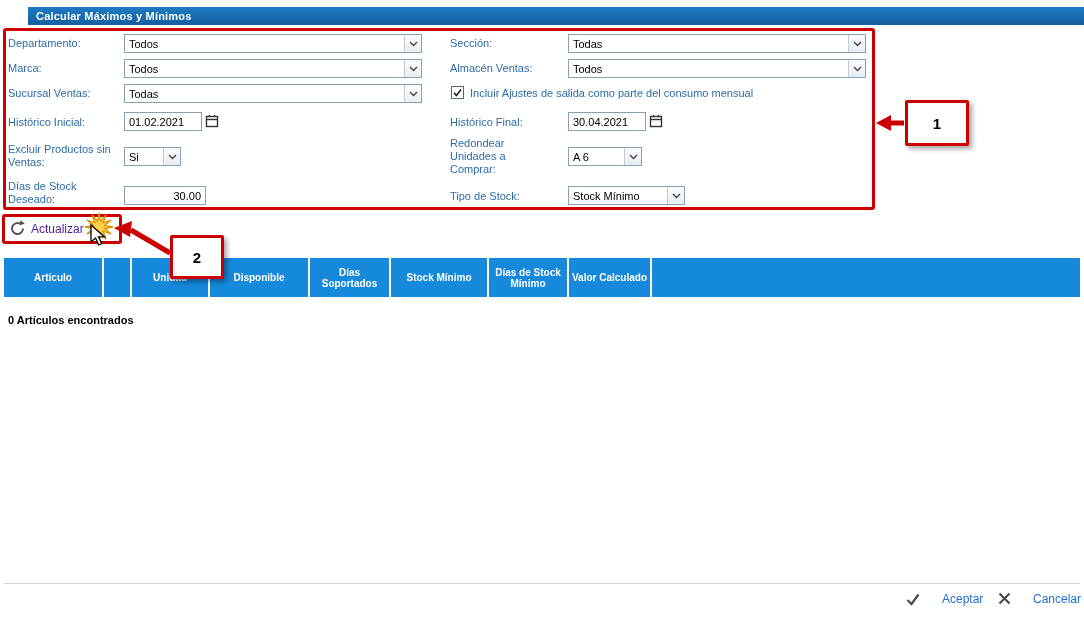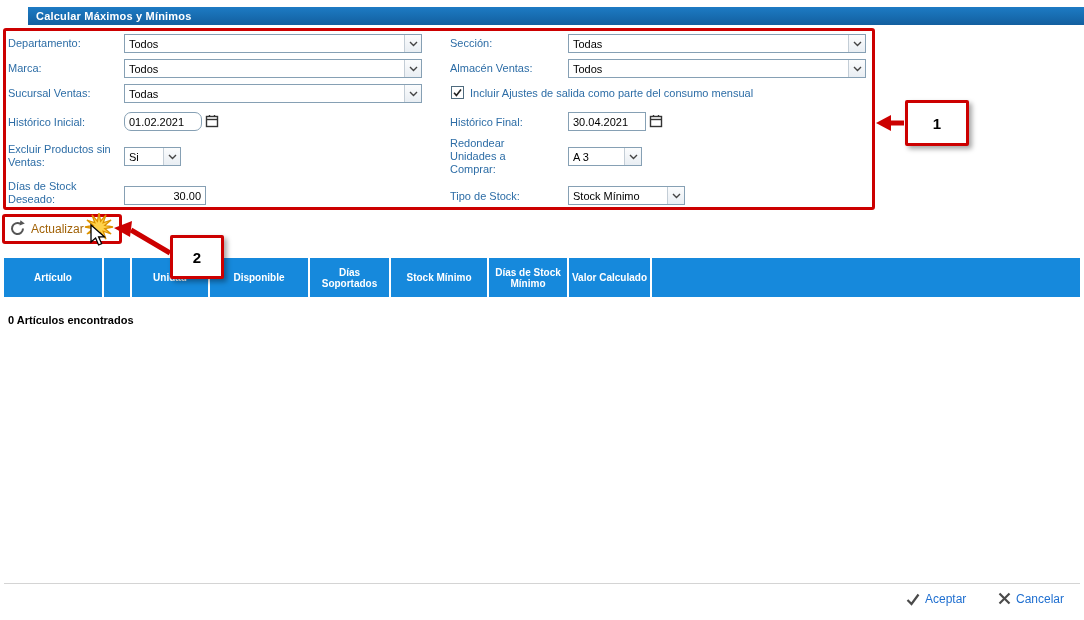--- a/index.html
+++ b/index.html
@@ -41,38 +41,38 @@
   .right { text-align:right; }
 
   
   .checkbox {
     width:13px; height:13px; border:1px solid #4f6b7e; background:#fff;
     display:flex; align-items:center; justify-content:center;
   }
 
   
   .actualizar { display:flex; align-items:center; gap:5px; cursor:pointer; }
-  .link { color:#a16207; }
+  .link { color:#4c1d95; }
 
   
   .thead {
     display:flex; background:#1689dc; color:#fff; font-weight:bold;
     font-size:10px; line-height:11px; text-align:center;
   }
   .th {
     display:flex; align-items:center; justify-content:center;
     border-right:2px solid #ffffff; padding:16px 2px; flex:0 0 auto;
   }
   .th:last-child { border-right:none; flex:1 1 auto; }
 
   .empty-text { font-weight:bold; }
 
   
   .footer-divider { height:1px; background:#d4d4d4; }
-  .footer-btn { display:flex; align-items:center; gap:4px; cursor:pointer; color:#1f6fd0; }
+  .footer-btn { display:flex; align-items:center; gap:21px; cursor:pointer; color:#1f6fd0; }
 
   
   .red-rect { border:3px solid #cc0000; border-radius:3px; }
   .step-box {
     border:3px solid #cc0000; background:#fff; border-radius:2px;
     display:flex; align-items:center; justify-content:center;
     font-weight:bold; font-size:15px; color:#000;
     box-shadow:3px 3px 5px rgba(0,0,0,.35);
   }
   svg { display:block; }
@@ -132,21 +132,21 @@
     </span>
 </div>
 <span class="abs checkbox" style="left:451px;top:86px">
   <svg width="11" height="11" viewBox="0 0 11 11">
       <polyline points="2,5.8 4.4,8.4 9,2.4" fill="none" stroke="#222" stroke-width="1.6"></polyline>
     </svg>
 </span>
 <span class="abs lbl" style="left:470px;top:87px">Incluir Ajustes de salida como parte del consumo mensual</span>
 
 <span class="abs lbl" style="left:8px;top:116px">Histórico Inicial:</span>
-<input class="abs txt" style="left: 124px; top: 112px; width: 78px; border-radius: 7px;" value="01.02.2021">
+<input class="abs txt" style="left: 124px; top: 112px; width: 78px;" value="01.02.2021">
 <span class="abs" style="left:205px;top:114px">
   <svg width="14" height="14" viewBox="0 0 14 14">
       <rect x="1.5" y="2.5" width="11" height="10" fill="#fff" stroke="#333" stroke-width="1.4"></rect>
       <line x1="1.5" y1="5.5" x2="12.5" y2="5.5" stroke="#333" stroke-width="1.4"></line>
       <line x1="4.5" y1="1" x2="4.5" y2="3" stroke="#333" stroke-width="1.4"></line>
       <line x1="9.5" y1="1" x2="9.5" y2="3" stroke="#333" stroke-width="1.4"></line>
     </svg>
 </span>
 <span class="abs lbl" style="left:450px;top:116px">Histórico Final:</span>
 <input class="abs txt" style="left: 568px; top: 112px; width: 78px;" value="30.04.2021">
@@ -163,21 +163,21 @@
 <div class="abs combo" style="left:124px;top:147px;width:57px">
   <span class="val">Si</span>
   <span class="arrow-btn">
       <svg width="9" height="6" viewBox="0 0 9 6">
         <polyline points="1,1 4.5,4.5 8,1" fill="none" stroke="#444" stroke-width="1.4"></polyline>
       </svg>
     </span>
 </div>
 <span class="abs lbl" style="left:450px;top:137px;width:100px">Redondear Unidades a Comprar:</span>
 <div class="abs combo" style="left:568px;top:147px;width:74px">
-  <span class="val">A 3</span>
+  <span class="val">A 6</span>
   <span class="arrow-btn">
       <svg width="9" height="6" viewBox="0 0 9 6">
         <polyline points="1,1 4.5,4.5 8,1" fill="none" stroke="#444" stroke-width="1.4"></polyline>
       </svg>
     </span>
 </div>
 
 <span class="abs lbl" style="left:8px;top:180px;width:110px">Días de Stock Deseado:</span>
 <input class="abs txt right" style="left: 124px; top: 186px; width: 82px;" value="30.00">
 <span class="abs lbl" style="left:450px;top:190px">Tipo de Stock:</span>

